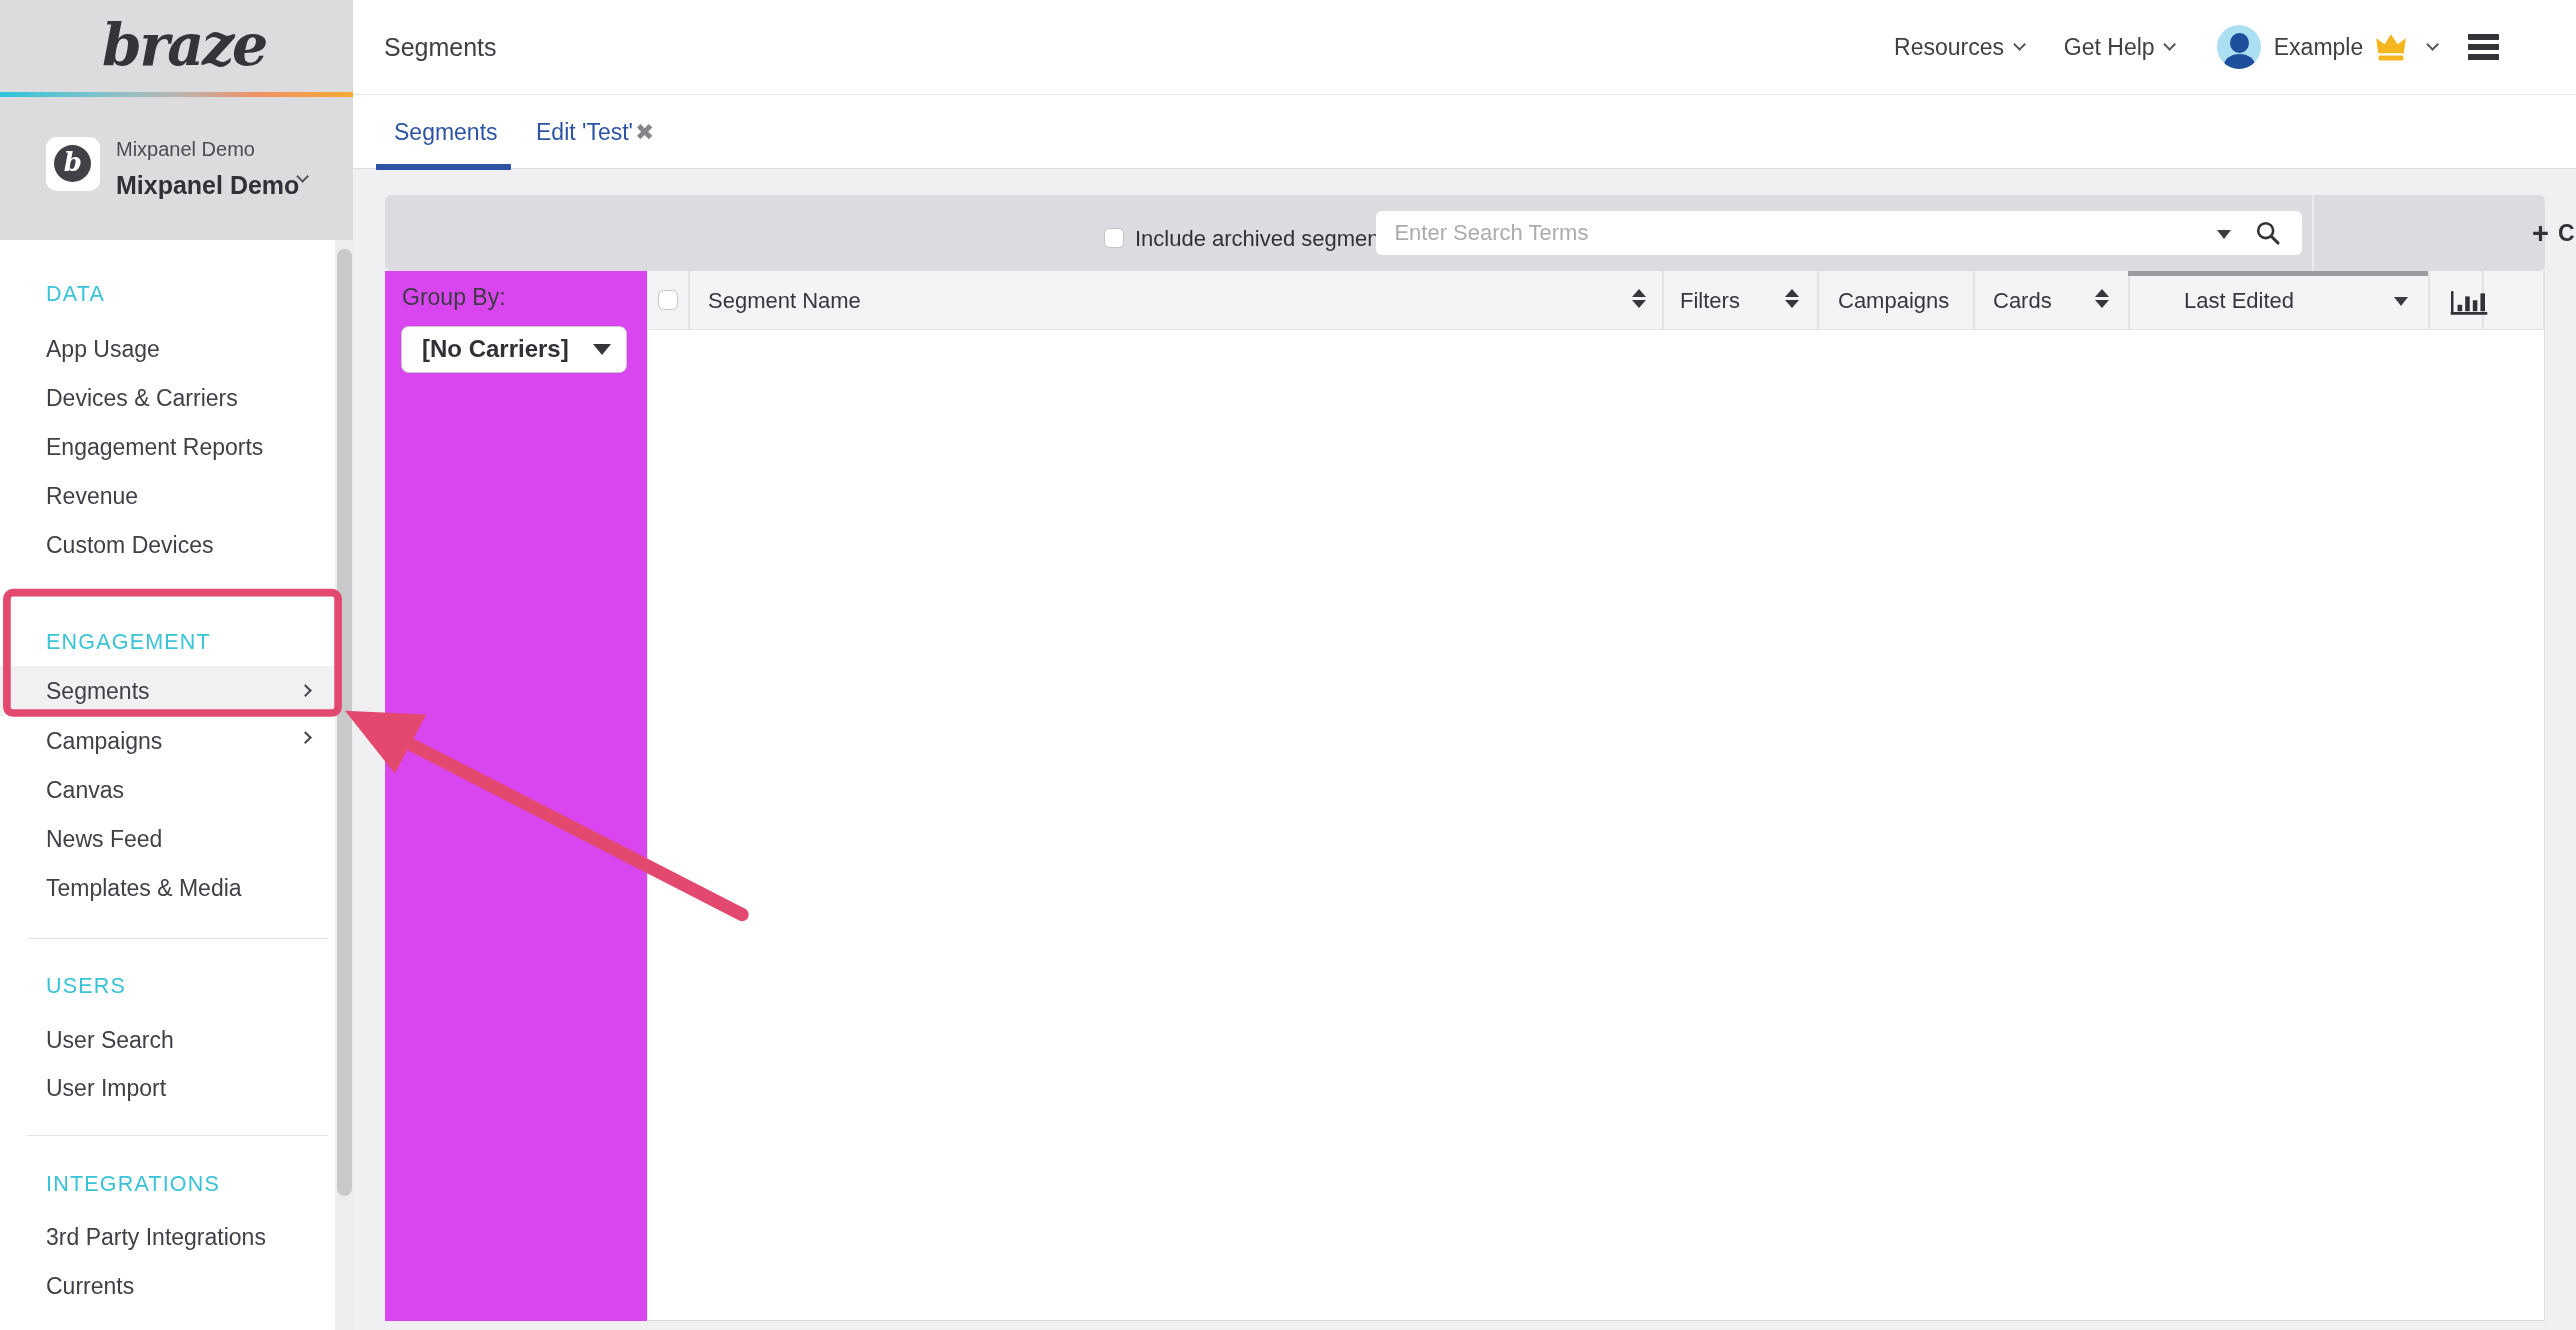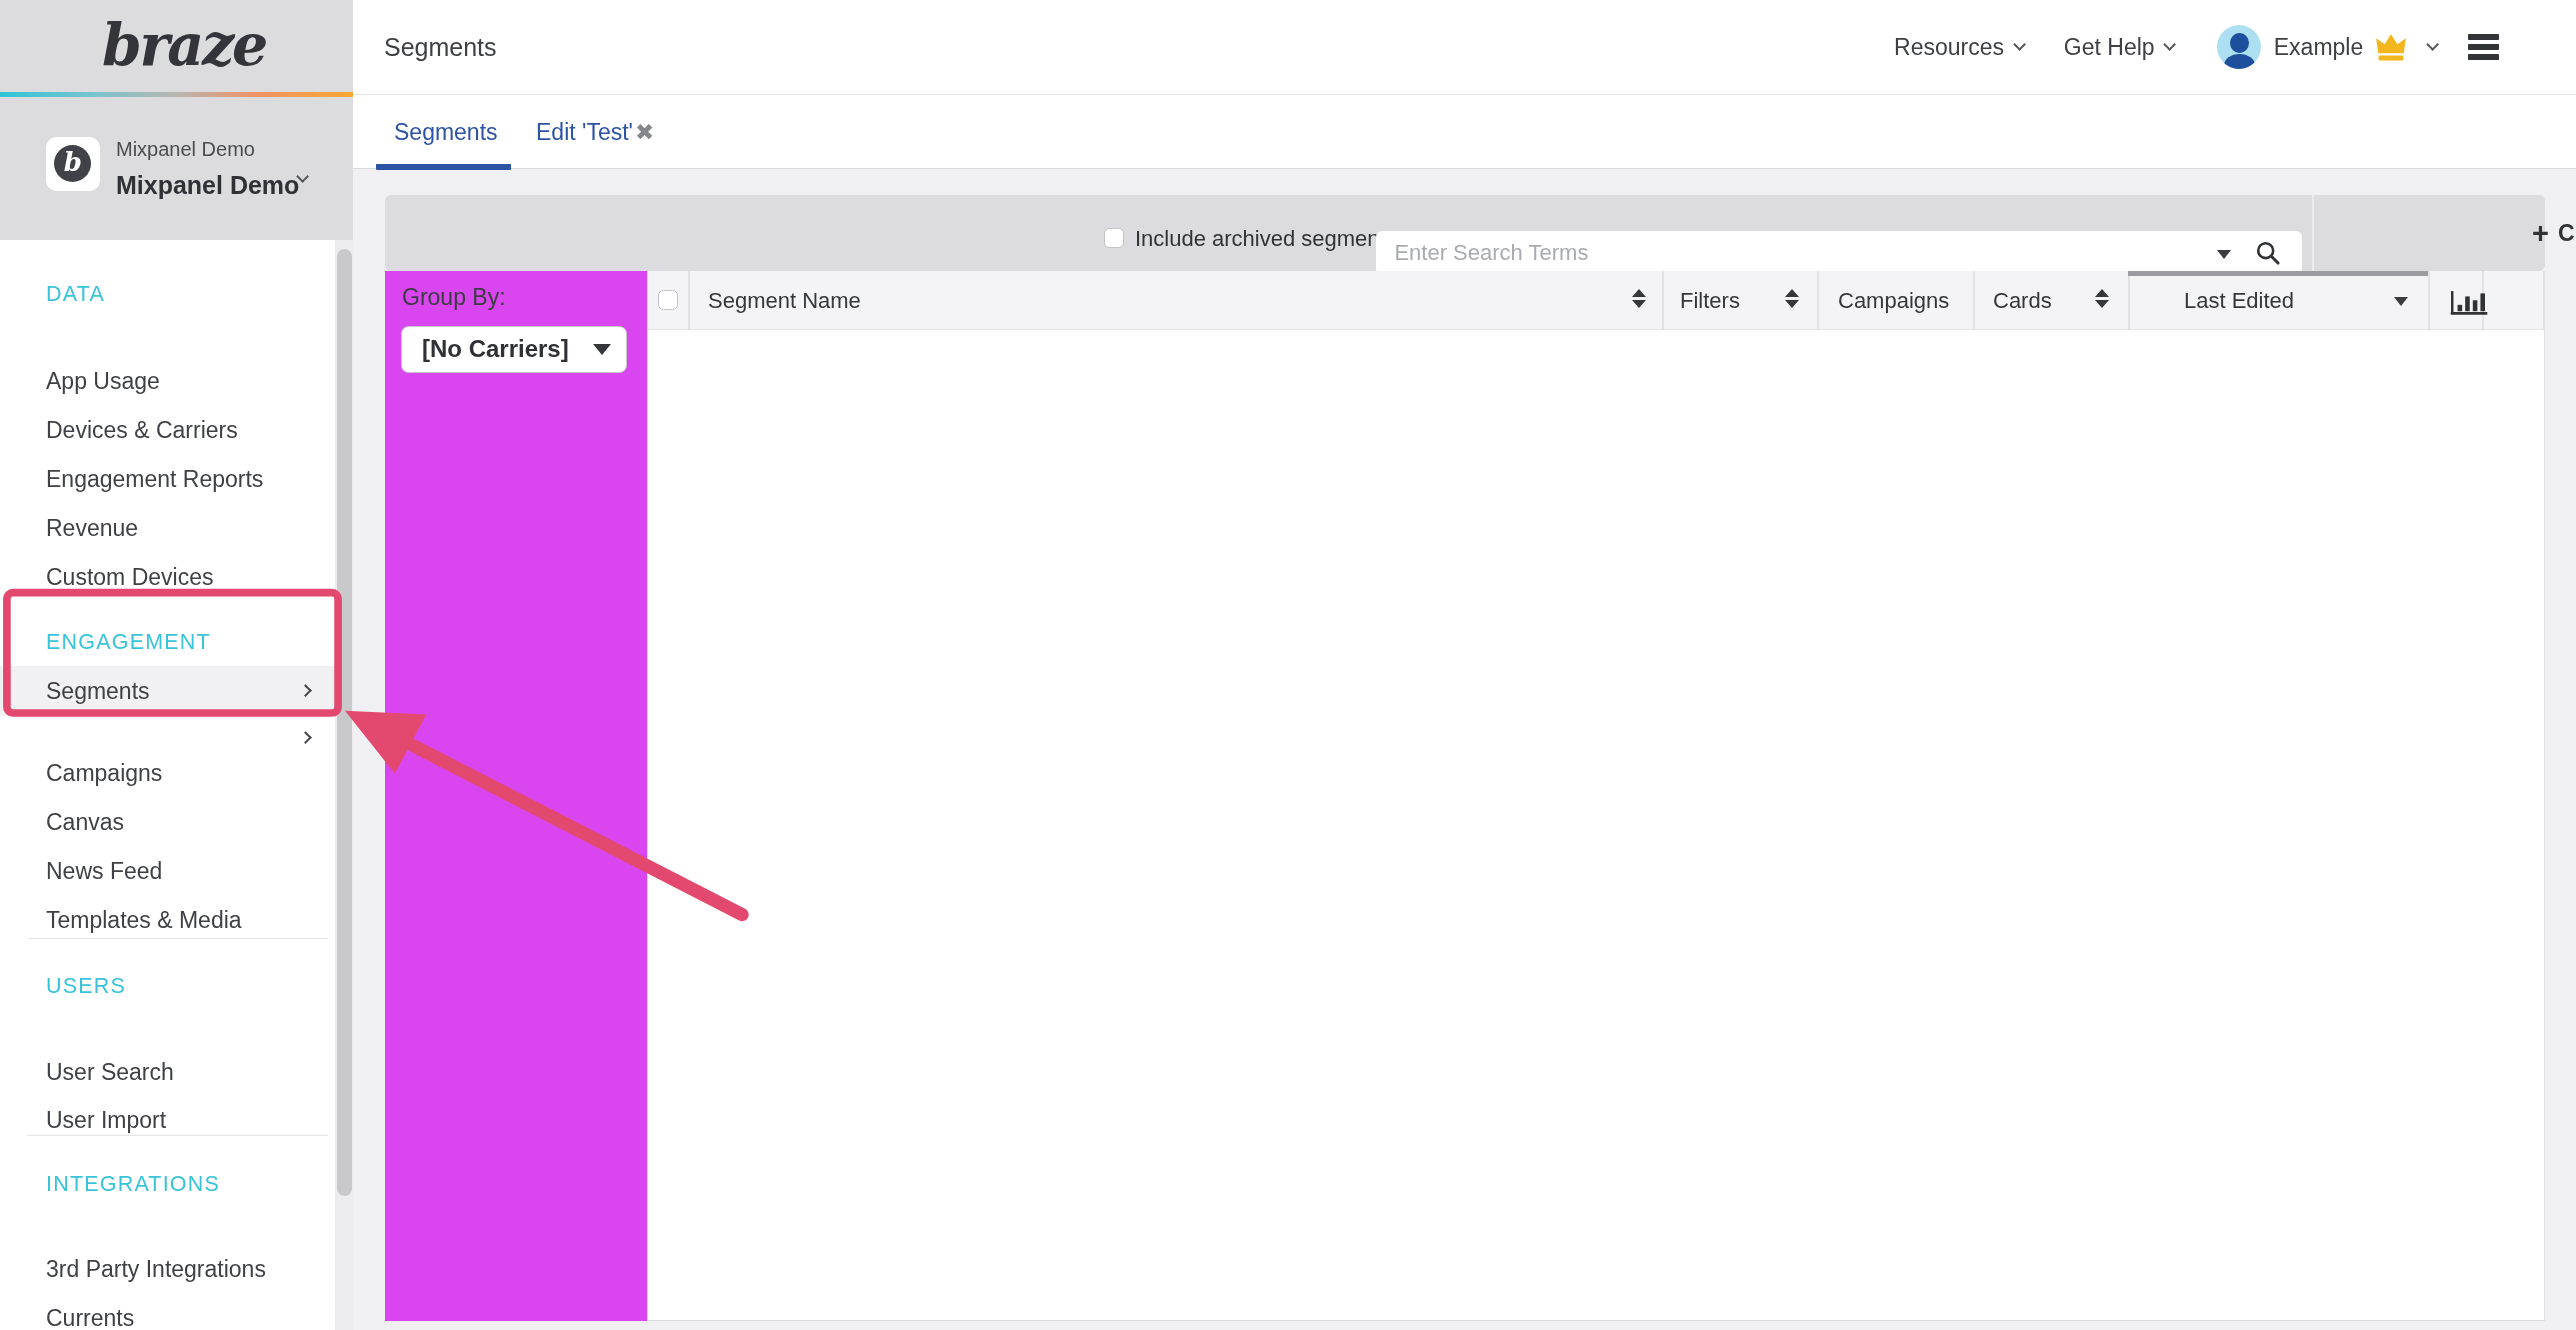--- a/index.html
+++ b/index.html
@@ -43,39 +43,39 @@
     color:#fff;font-family:"DejaVu Serif", serif;font-style:italic;font-weight:700;font-size:26px;text-align:center;line-height:35px;}
   .ws-app{position:absolute;left:116px;top:41px;font-size:20px;color:#4a4c51;}
   .ws-name{position:absolute;left:116px;top:74px;font-size:25px;font-weight:700;color:#2f3136;}
   .ws-chev{position:absolute;left:287px;top:80px;}
 
   
   .sidenav{left:0;top:240px;width:353px;height:1091px;background:#ffffff;}
   .scroll-track{position:absolute;left:335px;top:0;width:18.4px;height:1091px;background:#ededef;}
   .scroll-thumb{position:absolute;left:337px;top:9.2px;width:15.3px;height:947px;background:#c9c9cc;border-radius:7.7px;}
   .sec-head{position:absolute;left:46px;font-size:21.5px;font-weight:500;letter-spacing:1.2px;color:var(--teal);}
-  .nav-item{position:absolute;left:46px;font-size:23px;color:var(--ink);cursor:pointer;margin-top:32px;}
+  .nav-item{position:absolute;left:46px;font-size:23px;color:var(--ink);cursor:pointer;}
   .nav-row-active{position:absolute;left:0;top:426px;width:335px;height:50px;background:#f1f1f3;cursor:pointer;}
   .nav-row-active .lbl{position:absolute;left:46px;top:0;line-height:50px;font-size:23px;color:var(--ink);}
   .chev-right{display:inline-block;width:9.2px;height:9.2px;border-right:2.3px solid #45474c;border-bottom:2.3px solid #45474c;transform:rotate(-45deg);}
   .divider{position:absolute;left:27px;width:301px;height:0.8px;background:#e4e4e6;}
 
   
   .main-bg{left:353px;top:169px;width:2223px;height:1162px;background:#f0f0f2;}
   .tabbar{left:353px;top:95px;width:2223px;height:74px;background:#fff;border-bottom:0.8px solid #dcdcdf;}
   .tab{position:absolute;top:0;height:74px;line-height:74px;font-size:23px;color:var(--tab-blue);cursor:pointer;}
   .tab-underline{left:376px;top:164px;width:135px;height:6.1px;background:var(--tab-blue);border-radius:0.8px;}
   .tab-close{position:absolute;left:282px;top:0;height:74px;line-height:74px;font-size:23px;color:#85868a;cursor:pointer;}
 
   
   .toolbar{left:385px;top:195px;width:2160px;height:76px;background:#dcdce0;border-radius:6.1px;}
   .cbx{position:absolute;width:20px;height:20px;background:#fff;border:1.5px solid #c2c3c7;border-radius:5.4px;cursor:pointer;}
   .toolbar .cbx{left:719px;top:33px;}
   .include-label{position:absolute;left:750px;top:31px;font-size:22px;color:#2f3237;}
-  .searchbox{position:absolute;left:991px;top:16px;width:926px;height:44px;background:#fff;border-radius:6.1px;margin-top:20px;}
+  .searchbox{position:absolute;left:991px;top:16px;width:926px;height:44px;background:#fff;border-radius:6.1px;}
   .searchbox input{position:absolute;left:0;top:0;width:813px;height:44px;border:none;outline:none;background:transparent;
     padding-left:18.4px;font-size:22px;font-family:"Liberation Sans",sans-serif;color:#3f4146;}
   .searchbox input::placeholder{color:#a9abaf;}
   .search-caret{position:absolute;right:71px;top:19px;width:0;height:0;border-left:7.7px solid transparent;border-right:7.7px solid transparent;border-top:9.2px solid #3a3c40;cursor:pointer;}
   .search-mag{position:absolute;right:20px;top:8.4px;cursor:pointer;}
   .toolbar-sep{position:absolute;left:1927px;top:0;width:1.5px;height:76px;background:#ebebed;}
   .create-btn{position:absolute;left:1952px;top:0;width:591px;height:76px;line-height:76px;text-align:center;
     font-size:23px;font-weight:600;color:#2f3237;cursor:pointer;}
   .plus-glyph{font-size:29px;font-weight:700;margin-right:9.2px;vertical-align:-2.3px;}
 

